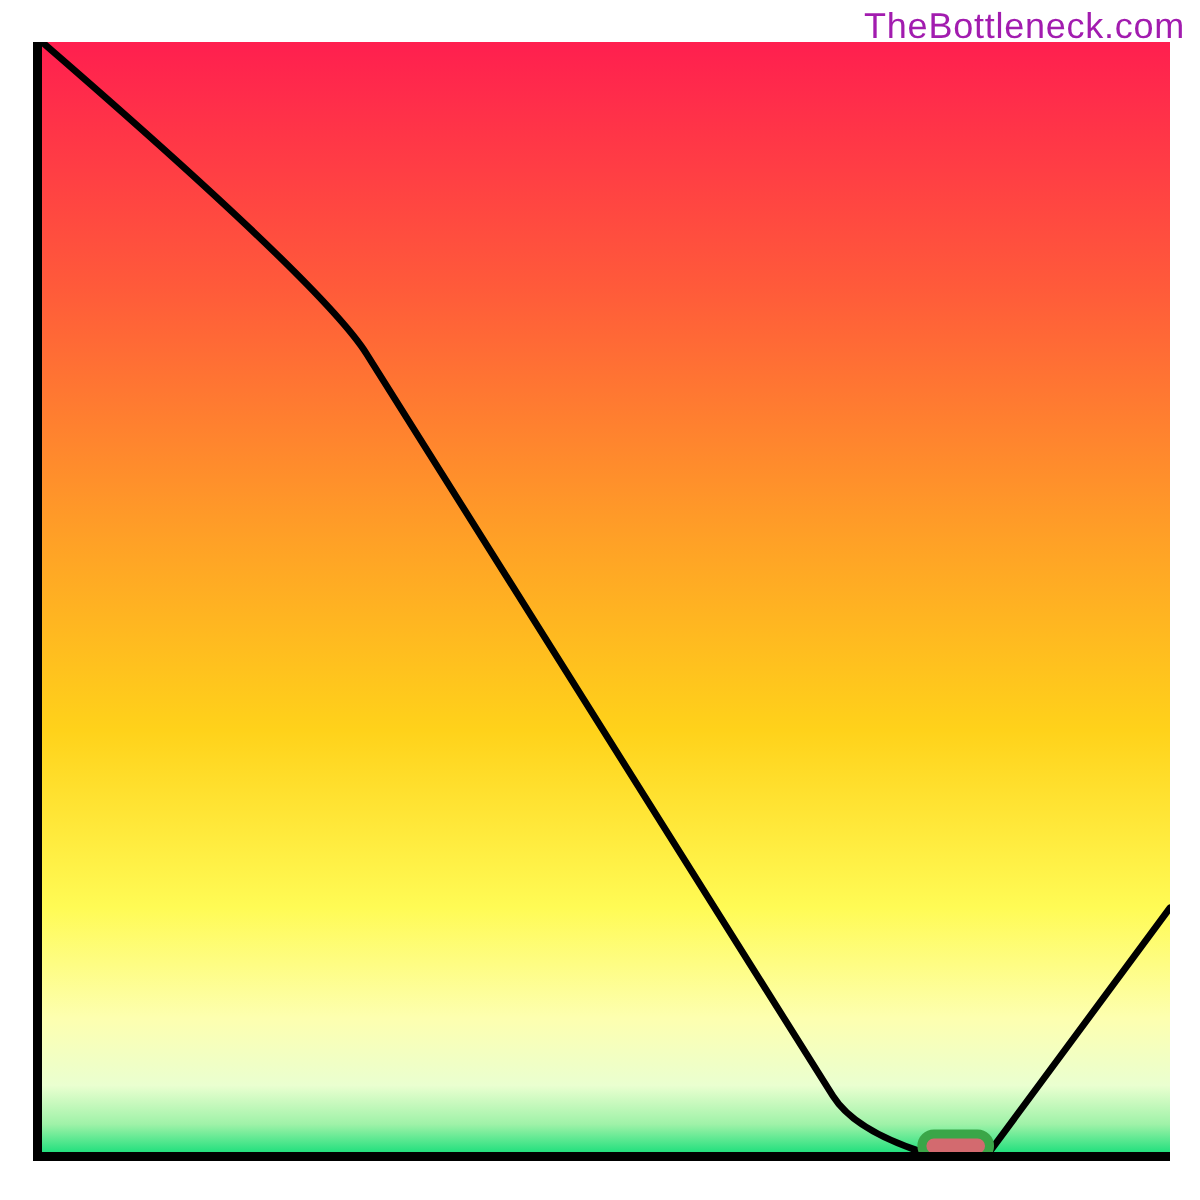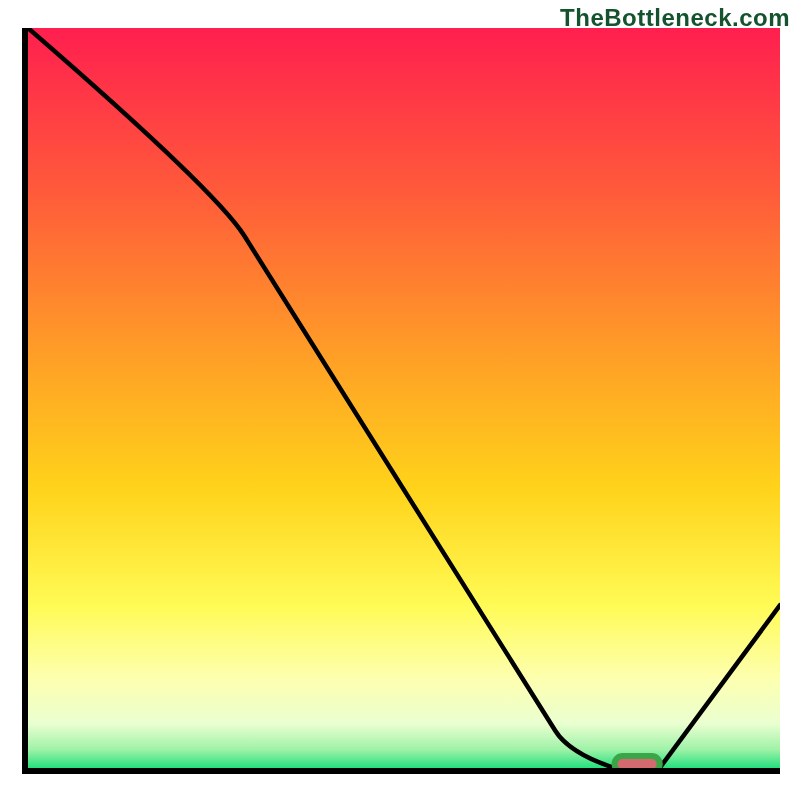--- a/index.html
+++ b/index.html
@@ -13,23 +13,23 @@
   }
   .canvas {
     position: relative;
     width: 800px;
     height: 800px;
   }
   .watermark {
     position: absolute;
     top: 4px;
     right: 10px;
-    color: #14532d;
+    color: #a21caf;
     font-size: 24px;
-    font-weight: 700;
+    font-weight: 400;
     letter-spacing: 0.5px;
     z-index: 10;
   }
   .axis-y {
     position: absolute;
     left: 22px;
     top: 28px;
     width: 6px;
     height: 744px;
     background: #000000;

